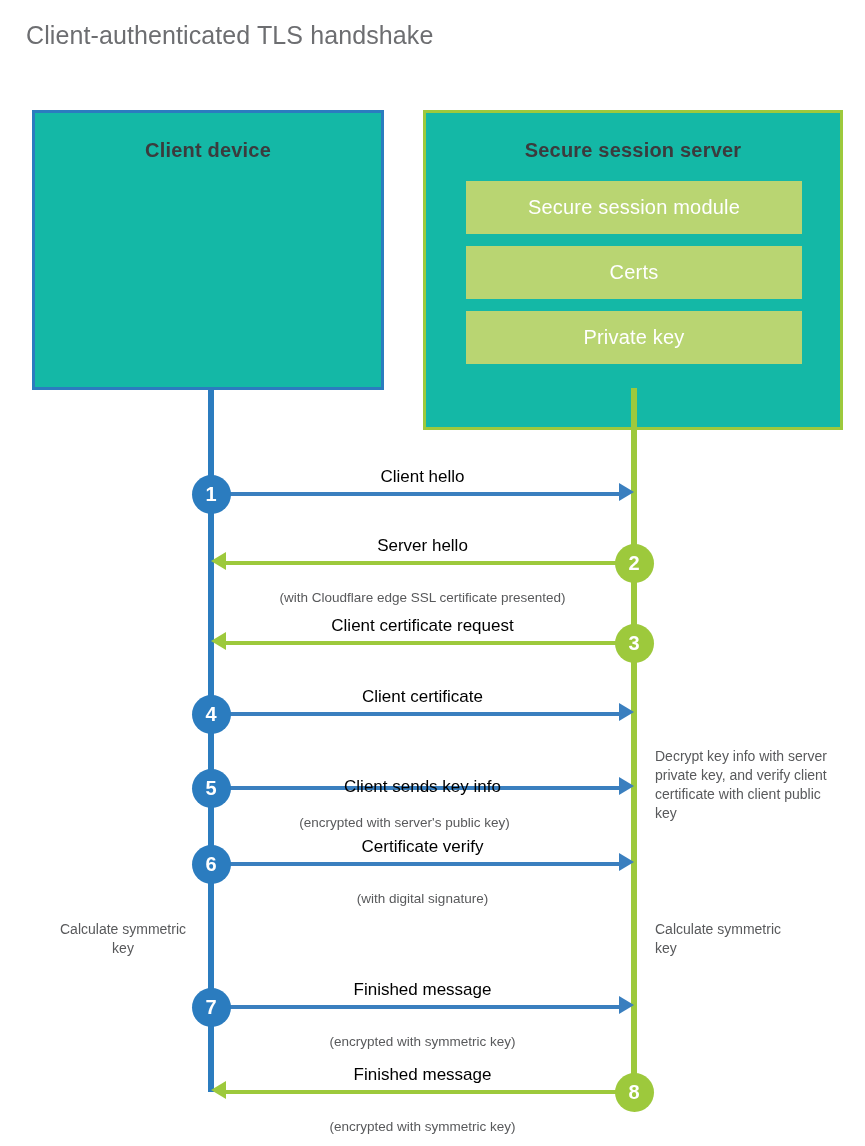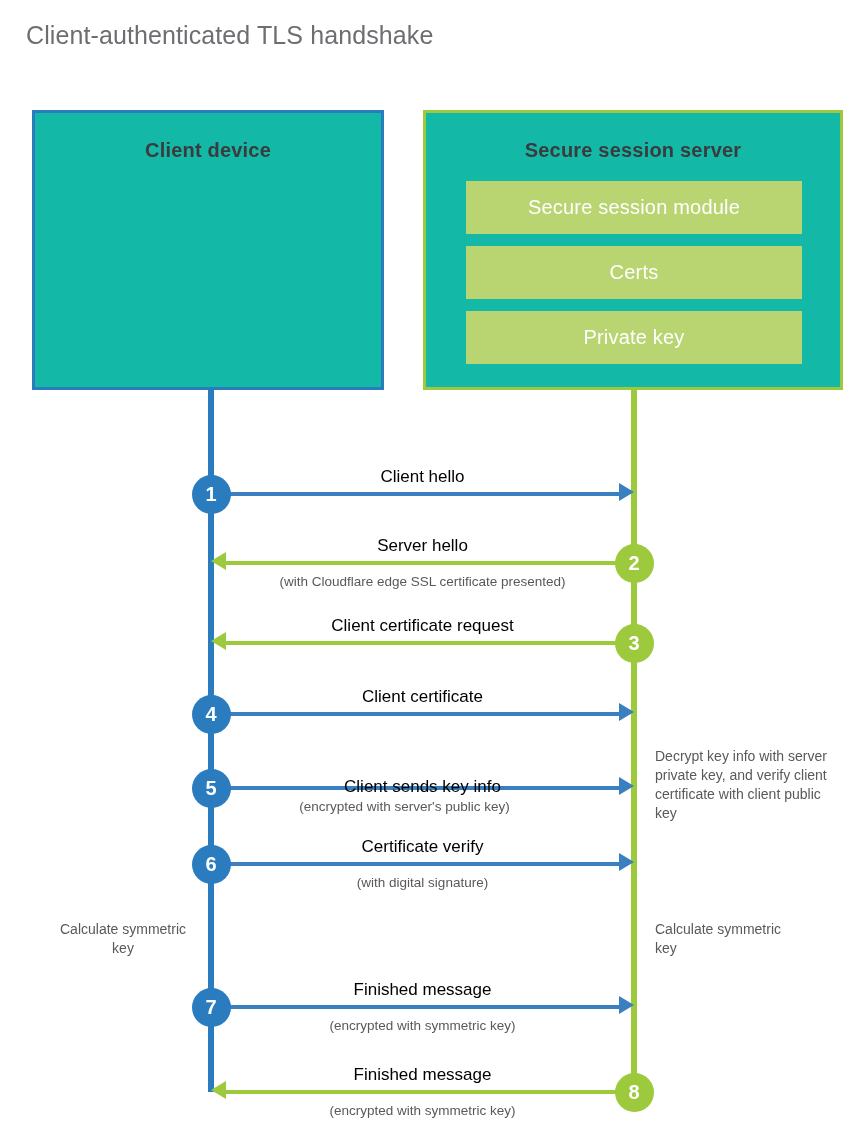--- a/index.html
+++ b/index.html
@@ -15,21 +15,21 @@
     left:26px;top:18px;width:700px;
     font-size:25px;line-height:34px;color:#6d6e71;font-weight:400;
     letter-spacing:.1px;
   }
 
   
   .party-box{
     box-sizing:border-box;background:#14b8a6;
   }
   #client-box{left:32px;top:110px;width:352px;height:280px;border:3px solid #2b7cbf;}
-  #server-box{left:423px;top:110px;width:420px;height:280px;border:3px solid #9dc93c;}
+  #server-box{left:423px;top:110px;width:420px;height:320px;border:3px solid #9dc93c;}
 
   .party-title{
     position:absolute;left:0;right:0;top:26px;text-align:center;
     font-size:20px;font-weight:700;color:#3b3b3d;letter-spacing:.2px;
   }
 
   #client-app{
     position:absolute;left:36px;top:68px;width:272px;height:180px;
     background:#5b9bd5;color:#ffffff;
     display:flex;align-items:center;justify-content:center;text-align:center;
@@ -66,21 +66,21 @@
   .arrow-head{
     width:0;height:0;border-top:9px solid transparent;border-bottom:9px solid transparent;
   }
   .arrow-head.right.blue{border-left:15px solid #3a7fbf;}
   .arrow-head.left.green{border-right:15px solid #9dc93c;}
 
   .msg-label{
     text-align:center;font-size:17px;color:#000000;white-space:nowrap;
   }
   .msg-sublabel{
-    text-align:center;font-size:13.5px;color:#58595b;white-space:nowrap;
+    text-align:center;font-size:13.5px;color:#58595b;white-space:nowrap;margin-top:16px;
   }
 
   .side-note{
     font-size:14px;line-height:19px;color:#58595b;text-align:center;
   }
   .side-note.left-note{text-align:center;}
 </style>
 </head>
 <body>
 

